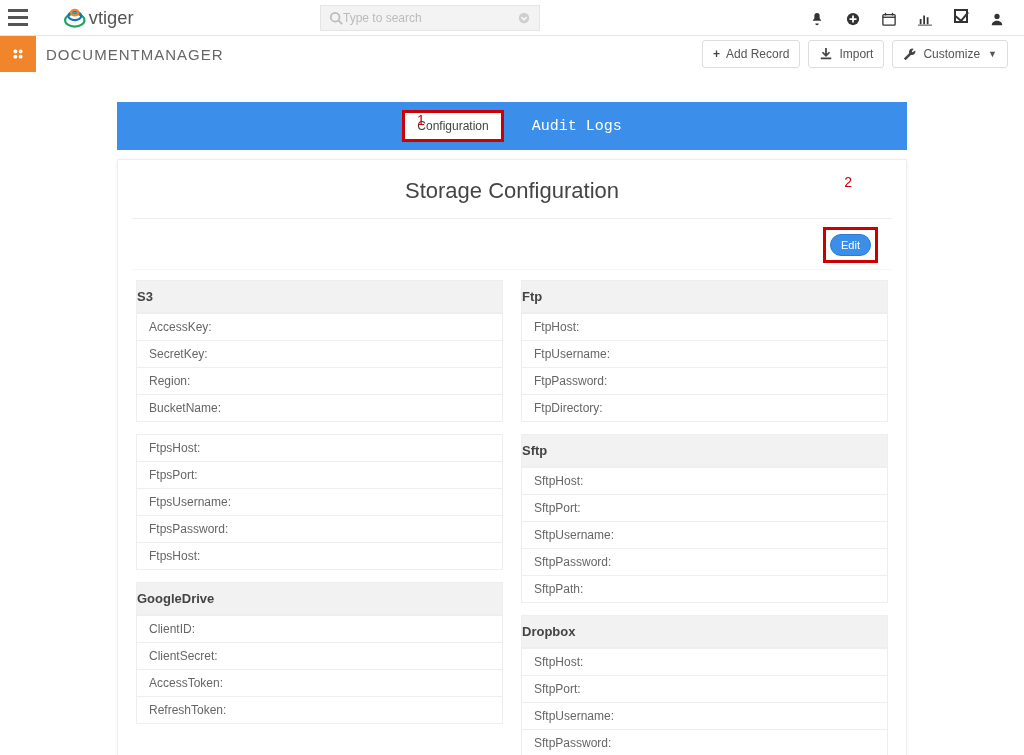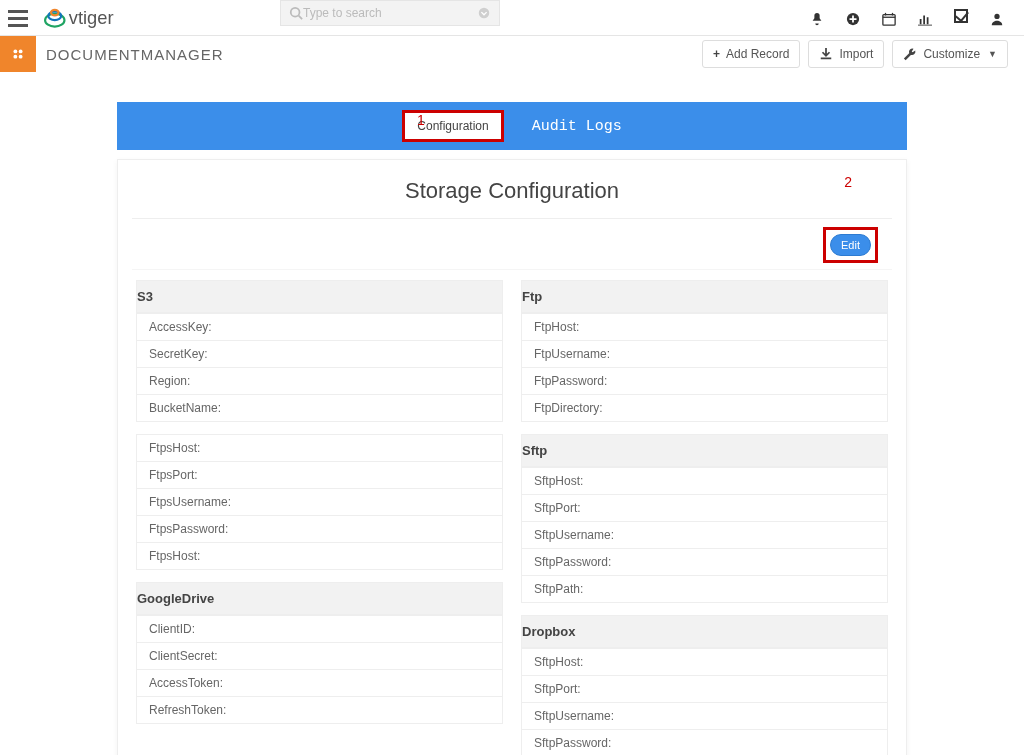--- a/index.html
+++ b/index.html
@@ -1,19 +1,19 @@
 <!DOCTYPE html>
 <html><head>
 <meta charset="utf-8">
 <style>
 * { margin: 0; padding: 0; box-sizing: border-box; }
 body { font-family: "Helvetica Neue", Arial, sans-serif; font-size: 13px; color: #333; background: #fff; }
 
 
-.topbar { display: flex; height: 36px; border-bottom: 1px solid #e5e5e5; padding: 0 10px 0 0; }
+.topbar { display: flex; align-items: center; height: 36px; border-bottom: 1px solid #e5e5e5; padding: 0 10px 0 0; gap: 20px; }
 .hamburger { width: 36px; height: 36px; display: flex; flex-direction: column; justify-content: center; align-items: center; cursor: pointer; gap: 4px; }
 .hamburger span { display: block; width: 20px; height: 3px; background: #555; }
 .logo { display: flex; align-items: center; margin-left: 4px; }
 .logo svg { width: 120px; height: 28px; }
 .search-wrap { margin-left: 120px; width: 220px; height: 26px; background: #f3f3f3; border: 1px solid #e5e5e5; display: flex; align-items: center; padding: 0 8px; color: #aaa; }
 .search-wrap input { flex: 1; border: none; background: transparent; outline: none; font-size: 12px; color: #555; }
 .search-wrap input::placeholder { color: #bbb; }
 .search-icon, .search-caret { color: #bbb; font-size: 11px; }
 .top-right { margin-left: auto; display: flex; align-items: center; gap: 22px; padding-right: 10px; }
 .top-icon { color: #333; font-size: 14px; cursor: pointer; }

